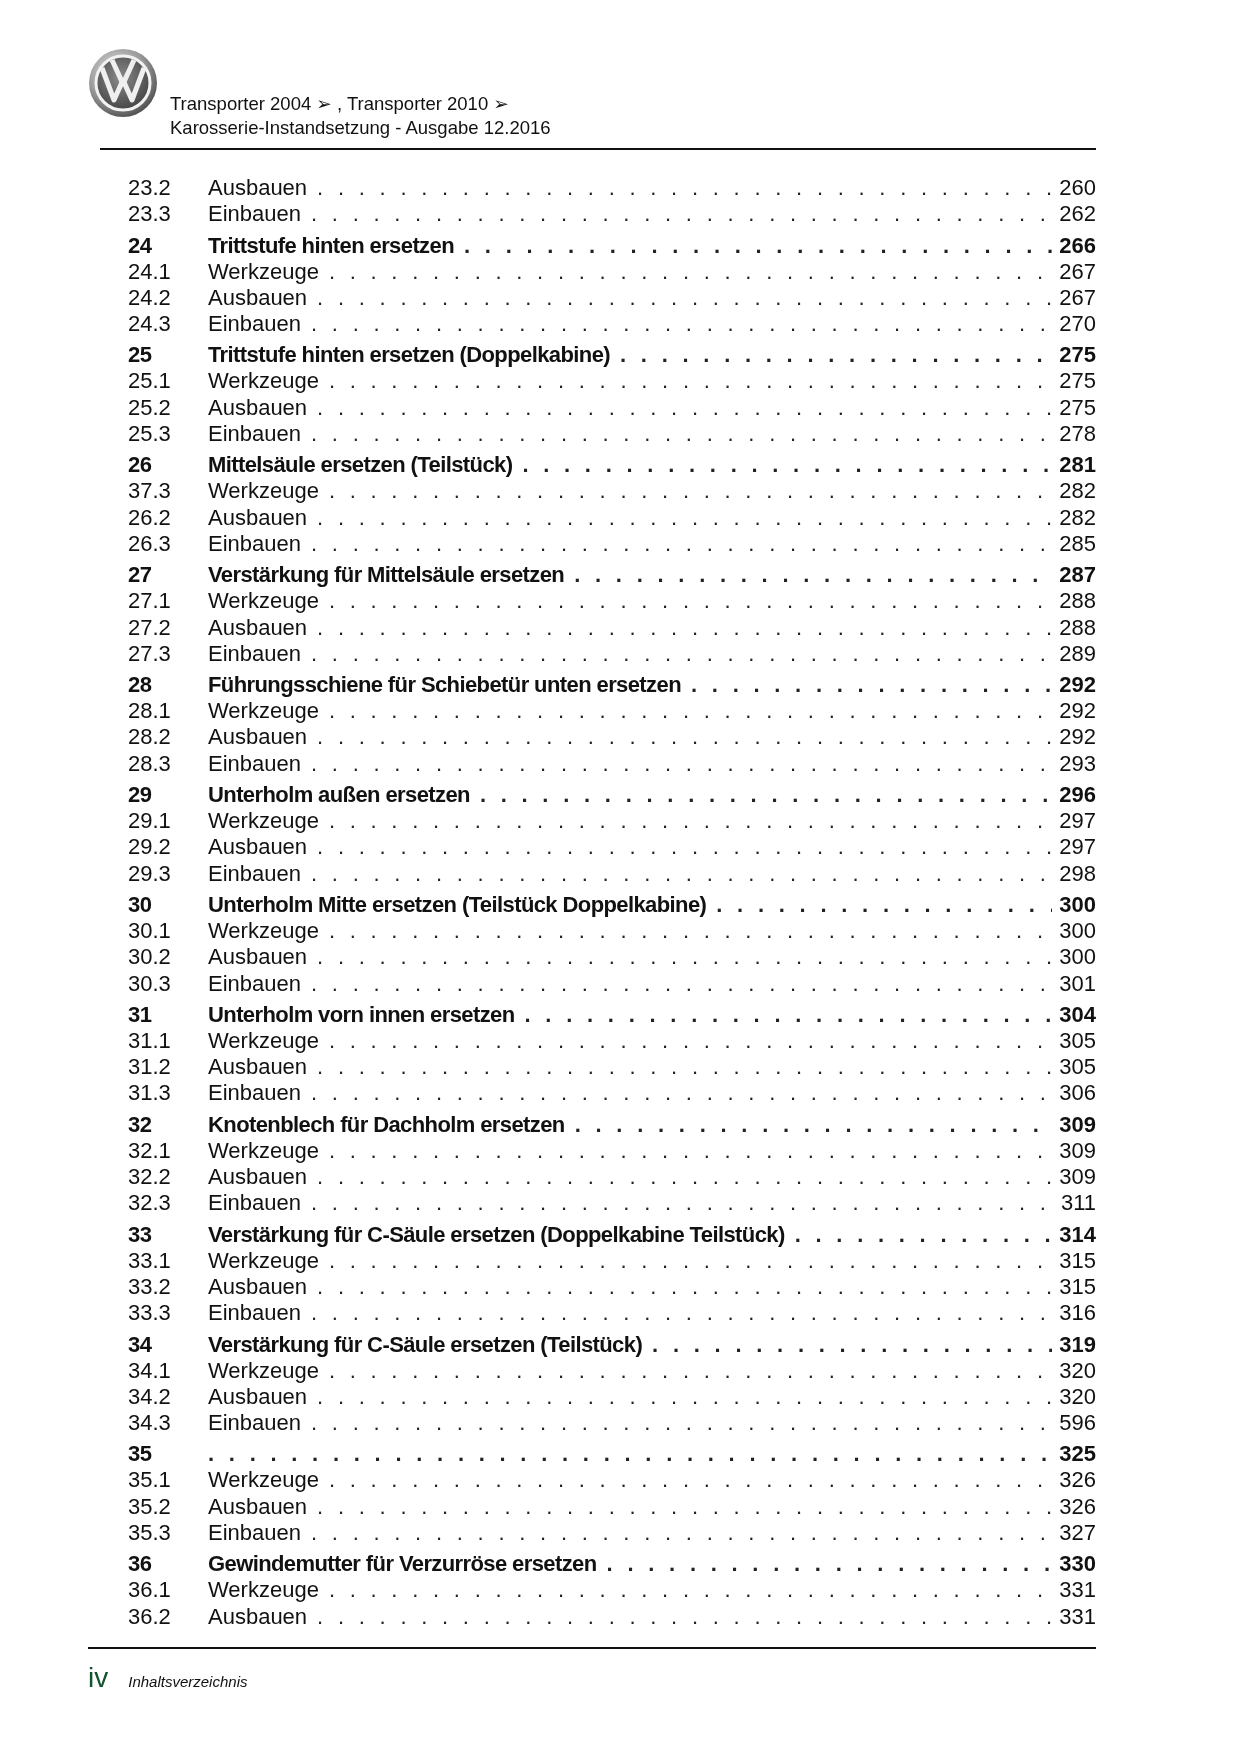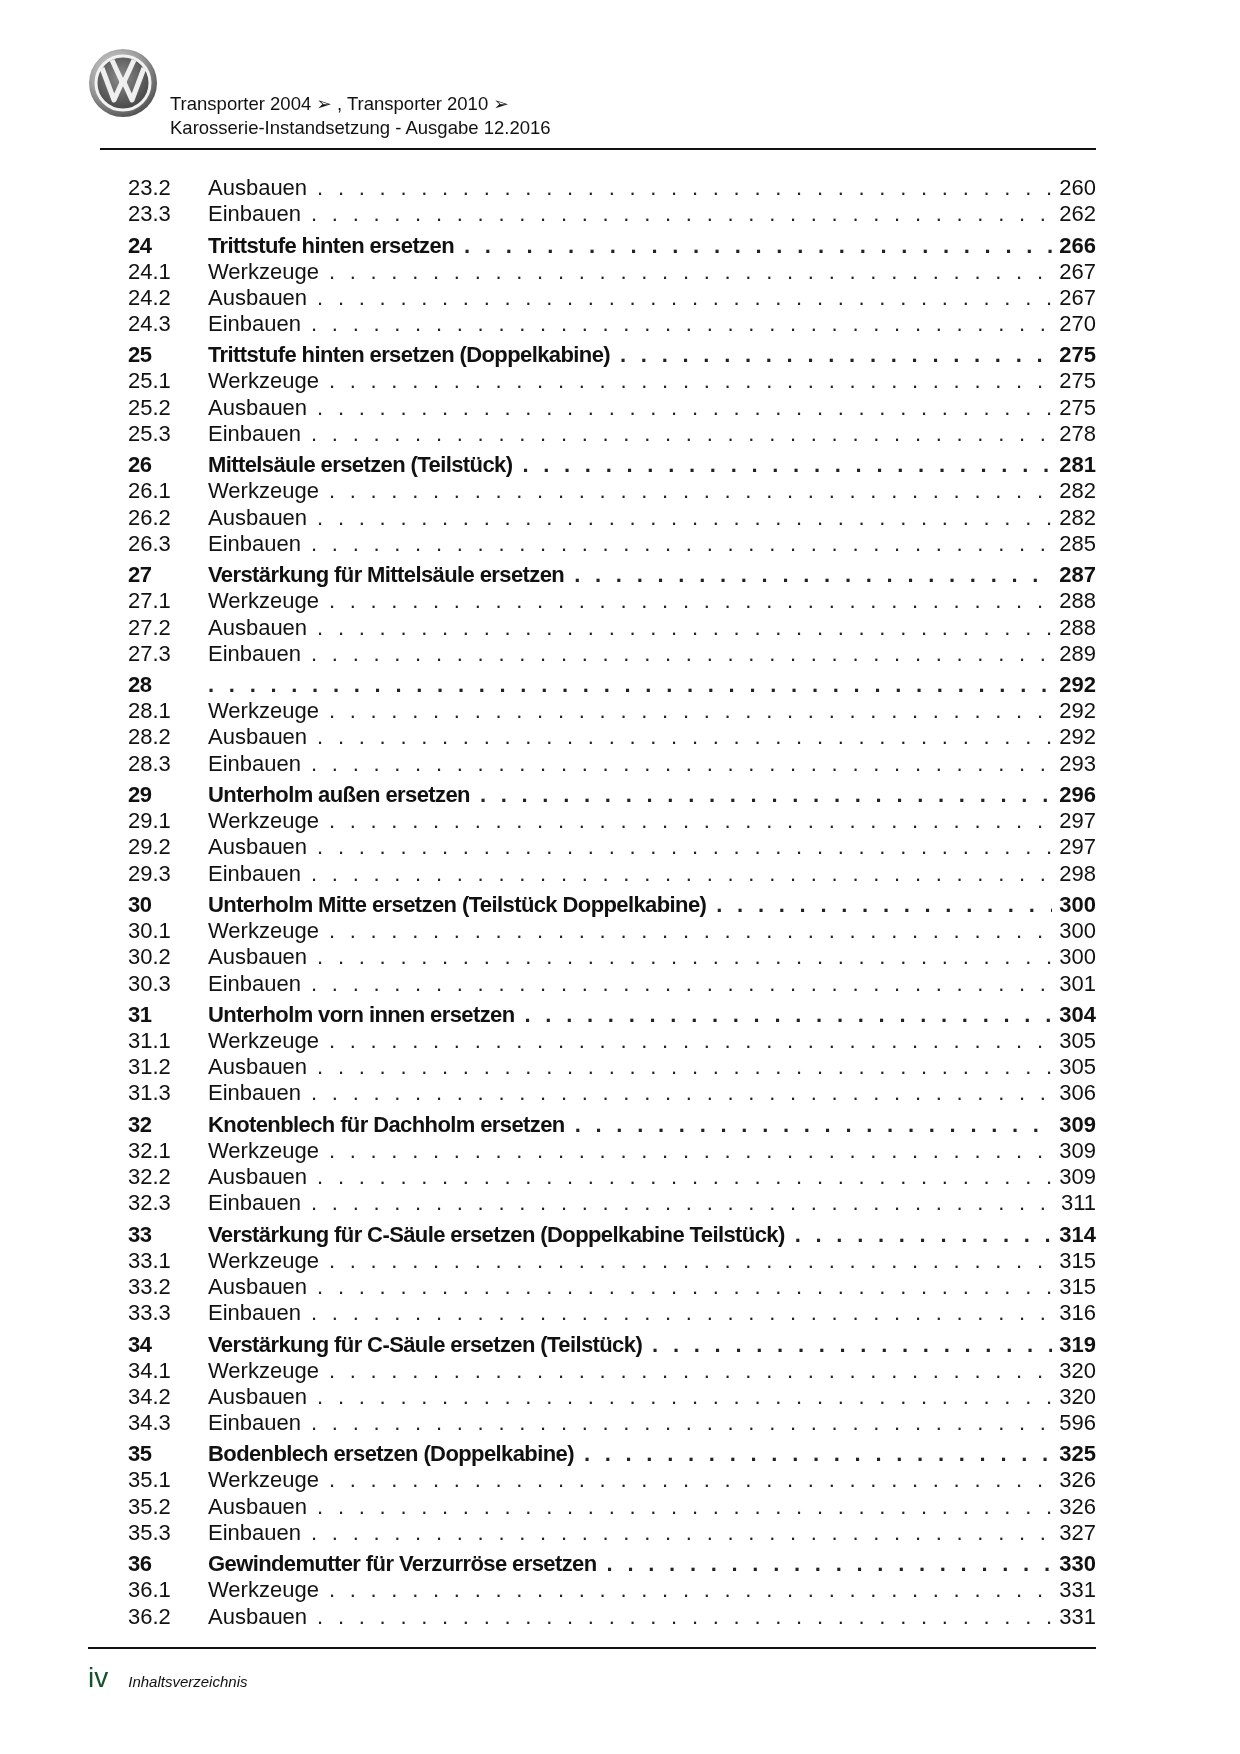--- a/index.html
+++ b/index.html
@@ -111,21 +111,21 @@
       <span class="dots">. . . . . . . . . . . . . . . . . . . . . . . . . . . . . . . . . . . . . . . . . . . . . . . . . . . . . . . . . . . . . . . . . . . . . . . . . . . . . . . . . . . .</span>
       <span class="page">278</span>
     </div>
     <div class="row chapter">
       <span class="num">26</span>
       <span class="title">Mittelsäule ersetzen (Teilstück)</span>
       <span class="dots">. . . . . . . . . . . . . . . . . . . . . . . . . . . . . . . . . . . . . . . . . . . . . . . . . . . . . . . . . . . . . . . . . . . . . . . . . . . . . . . . . . . .</span>
       <span class="page">281</span>
     </div>
     <div class="row">
-      <span class="num">26.1</span>
+      <span class="num">37.3</span>
       <span class="title">Werkzeuge</span>
       <span class="dots">. . . . . . . . . . . . . . . . . . . . . . . . . . . . . . . . . . . . . . . . . . . . . . . . . . . . . . . . . . . . . . . . . . . . . . . . . . . . . . . . . . . .</span>
       <span class="page">282</span>
     </div>
     <div class="row">
       <span class="num">26.2</span>
       <span class="title">Ausbauen</span>
       <span class="dots">. . . . . . . . . . . . . . . . . . . . . . . . . . . . . . . . . . . . . . . . . . . . . . . . . . . . . . . . . . . . . . . . . . . . . . . . . . . . . . . . . . . .</span>
       <span class="page">282</span>
     </div>
@@ -154,20 +154,21 @@
       <span class="page">288</span>
     </div>
     <div class="row">
       <span class="num">27.3</span>
       <span class="title">Einbauen</span>
       <span class="dots">. . . . . . . . . . . . . . . . . . . . . . . . . . . . . . . . . . . . . . . . . . . . . . . . . . . . . . . . . . . . . . . . . . . . . . . . . . . . . . . . . . . .</span>
       <span class="page">289</span>
     </div>
     <div class="row chapter">
       <span class="num">28</span>
+      <span class="title">Führungsschiene für Schiebetür unten ersetzen</span>
       <span class="dots">. . . . . . . . . . . . . . . . . . . . . . . . . . . . . . . . . . . . . . . . . . . . . . . . . . . . . . . . . . . . . . . . . . . . . . . . . . . . . . . . . . . .</span>
       <span class="page">292</span>
     </div>
     <div class="row">
       <span class="num">28.1</span>
       <span class="title">Werkzeuge</span>
       <span class="dots">. . . . . . . . . . . . . . . . . . . . . . . . . . . . . . . . . . . . . . . . . . . . . . . . . . . . . . . . . . . . . . . . . . . . . . . . . . . . . . . . . . . .</span>
       <span class="page">292</span>
     </div>
     <div class="row">
@@ -321,21 +322,20 @@
       <span class="page">320</span>
     </div>
     <div class="row">
       <span class="num">34.3</span>
       <span class="title">Einbauen</span>
       <span class="dots">. . . . . . . . . . . . . . . . . . . . . . . . . . . . . . . . . . . . . . . . . . . . . . . . . . . . . . . . . . . . . . . . . . . . . . . . . . . . . . . . . . . .</span>
       <span class="page">596</span>
     </div>
     <div class="row chapter">
       <span class="num">35</span>
-      <span class="title">Bodenblech ersetzen (Doppelkabine)</span>
       <span class="dots">. . . . . . . . . . . . . . . . . . . . . . . . . . . . . . . . . . . . . . . . . . . . . . . . . . . . . . . . . . . . . . . . . . . . . . . . . . . . . . . . . . . .</span>
       <span class="page">325</span>
     </div>
     <div class="row">
       <span class="num">35.1</span>
       <span class="title">Werkzeuge</span>
       <span class="dots">. . . . . . . . . . . . . . . . . . . . . . . . . . . . . . . . . . . . . . . . . . . . . . . . . . . . . . . . . . . . . . . . . . . . . . . . . . . . . . . . . . . .</span>
       <span class="page">326</span>
     </div>
     <div class="row">

